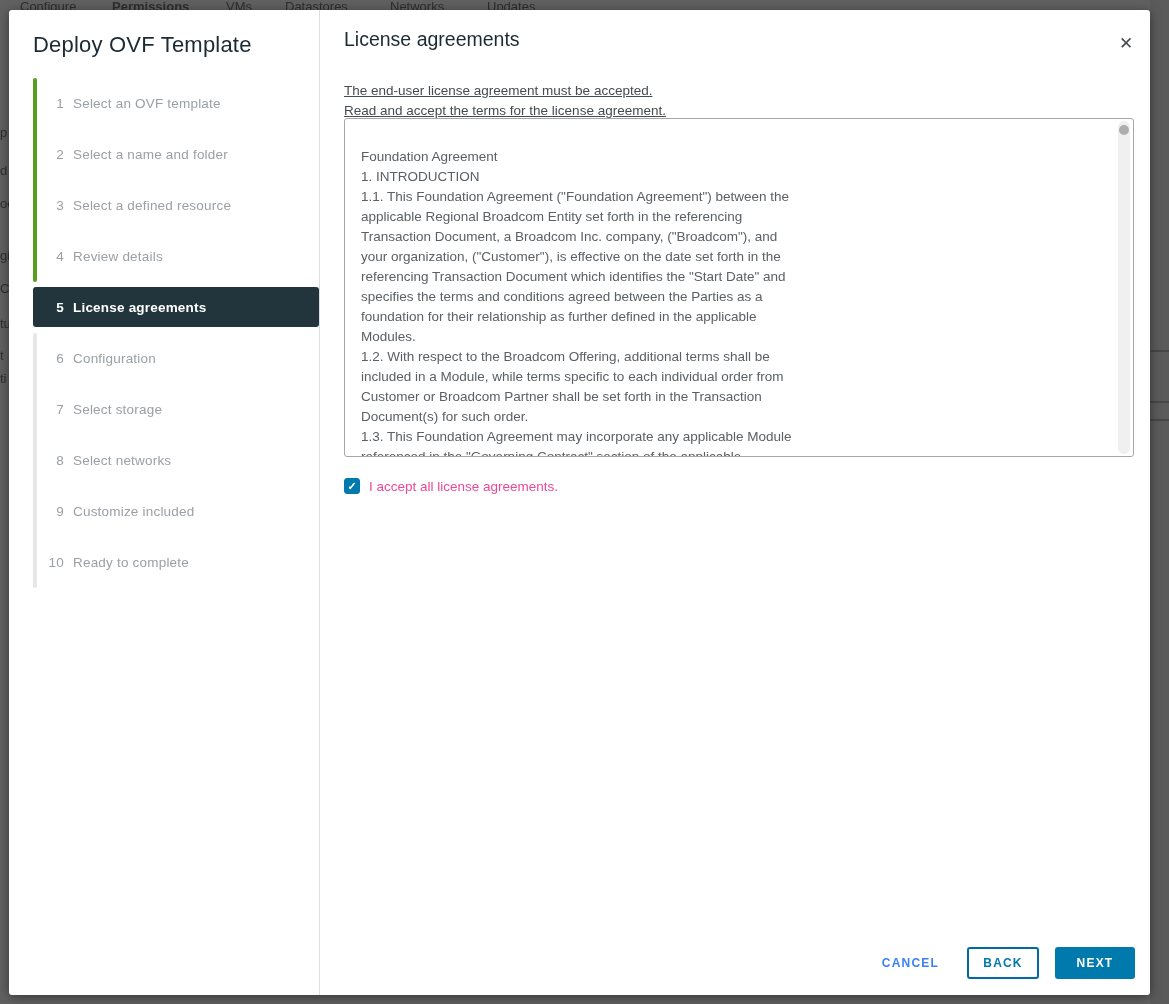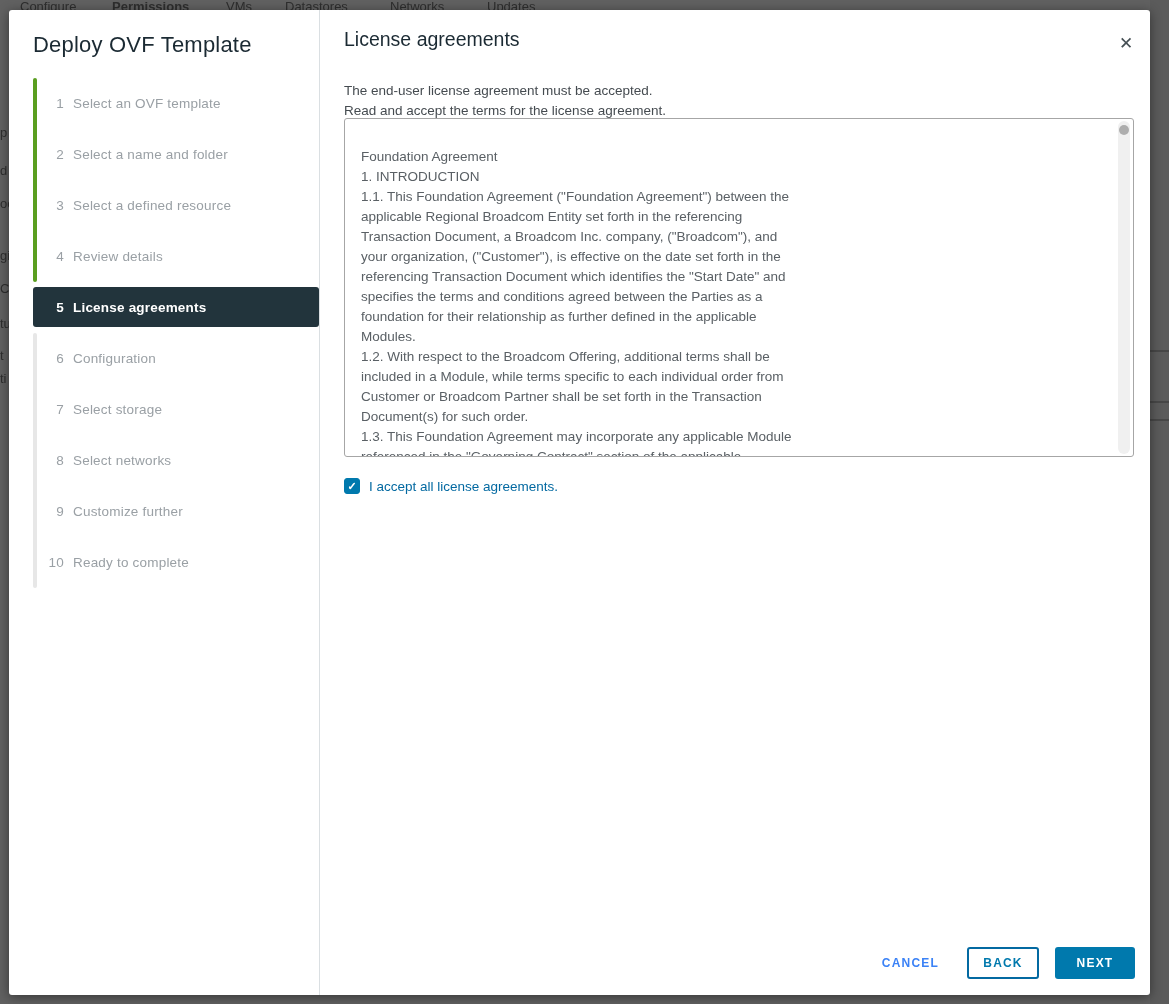--- a/index.html
+++ b/index.html
@@ -58,36 +58,36 @@
     content:""; position:absolute; left:24px; right:0; top:5px; bottom:6px;
     border-radius:3px;
   }
   .step.current { color:#fff; font-weight:700; }
 
   
   .content { flex:1; position:relative; }
   .page-heading { position:absolute; left:24px; top:18px; font-size:19.5px; font-weight:400; color:#1b2a33; }
   .close-btn { position:absolute; top:24px; right:14px; width:20px; height:20px; border:none; background:transparent;
     font-size:17px; color:#454f54; cursor:pointer; line-height:20px; text-align:center; padding:0; }
-  .instructions { position:absolute; left:24px; top:71px; font-size:13.5px; line-height:20px; color:#454b50; }
+  .instructions { position:absolute; left:24px; top:71px; font-size:13.5px; line-height:20px; color:#454b50;text-decoration:underline; }
   .license-box {
     position:absolute; left:24px; top:108px; width:790px; height:339px;
     border:1px solid #a6a6a6; border-radius:3px; background:#fff; overflow:hidden;
   }
   .license-text {
     position:absolute; left:16px; top:28px; white-space:pre;
     font-size:13.5px; line-height:20px; color:#5a6065;
   }
   .vscroll { position:absolute; top:2px; bottom:2px; right:3px; width:12px; background:#f0f0f0; border-radius:6px; }
   .vscroll .thumb { position:absolute; top:4px; left:1px; width:10px; height:10px; border-radius:50%; background:#adadad; }
 
   .accept-row { position:absolute; left:24px; top:468px; display:flex; align-items:center; cursor:pointer; }
   .checkbox { width:16px; height:16px; border-radius:3px; display:flex; align-items:center; justify-content:center; }
   .checkbox .check { color:#fff; font-size:11px; font-weight:700; line-height:1; }
-  .accept-label { margin-left:9px; font-size:13.5px; color:#0369a1; }
+  .accept-label { margin-left:9px; font-size:13.5px; color:#ec4899; }
 
   .footer { position:absolute; right:15px; bottom:16px; display:flex; align-items:center; }
   .btn { height:32px; border-radius:3px; font-family:"Liberation Sans",sans-serif;
     font-size:12px; font-weight:600; letter-spacing:1.2px; cursor:pointer; }
   .btn-link { background:transparent; border:none; padding:0 4px; margin-right:24px; }
   .btn-outline { width:72px; background:#fff; margin-right:16px; }
   .btn-solid { width:80px; color:#fff; border:none; }
 </style>
 <style>
   .step.current::before { background:#22343c; }
@@ -160,21 +160,21 @@
       <div class="step upcoming">
         <span class="num">7</span>
         <span class="lbl">Select storage</span>
       </div>
       <div class="step upcoming">
         <span class="num">8</span>
         <span class="lbl">Select networks</span>
       </div>
       <div class="step upcoming">
         <span class="num">9</span>
-        <span class="lbl">Customize further</span>
+        <span class="lbl">Customize included</span>
       </div>
       <div class="step upcoming">
         <span class="num">10</span>
         <span class="lbl">Ready to complete</span>
       </div>
     </div>
   </aside>
 
   <section class="content">
     <h2 class="page-heading">License agreements</h2>

